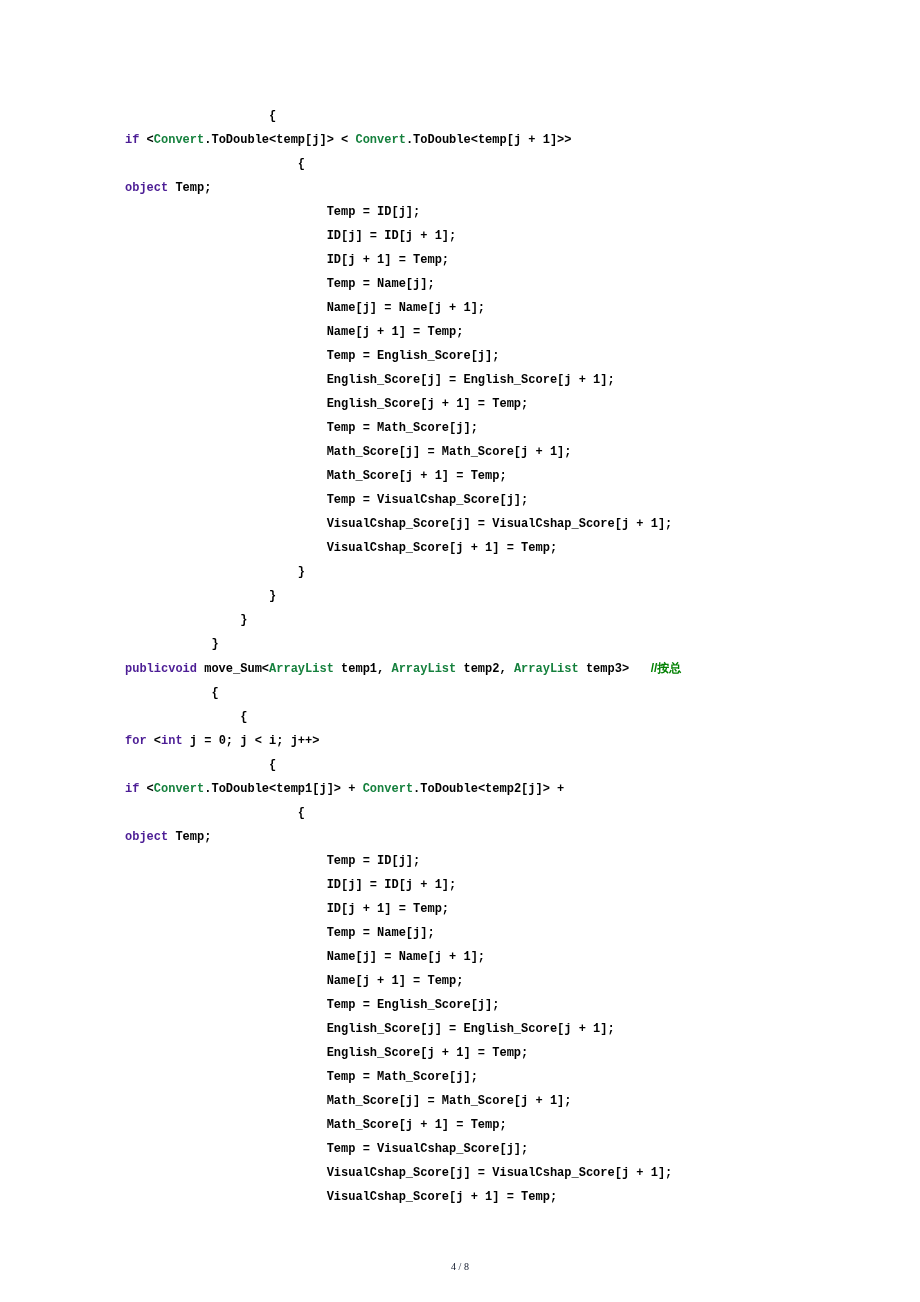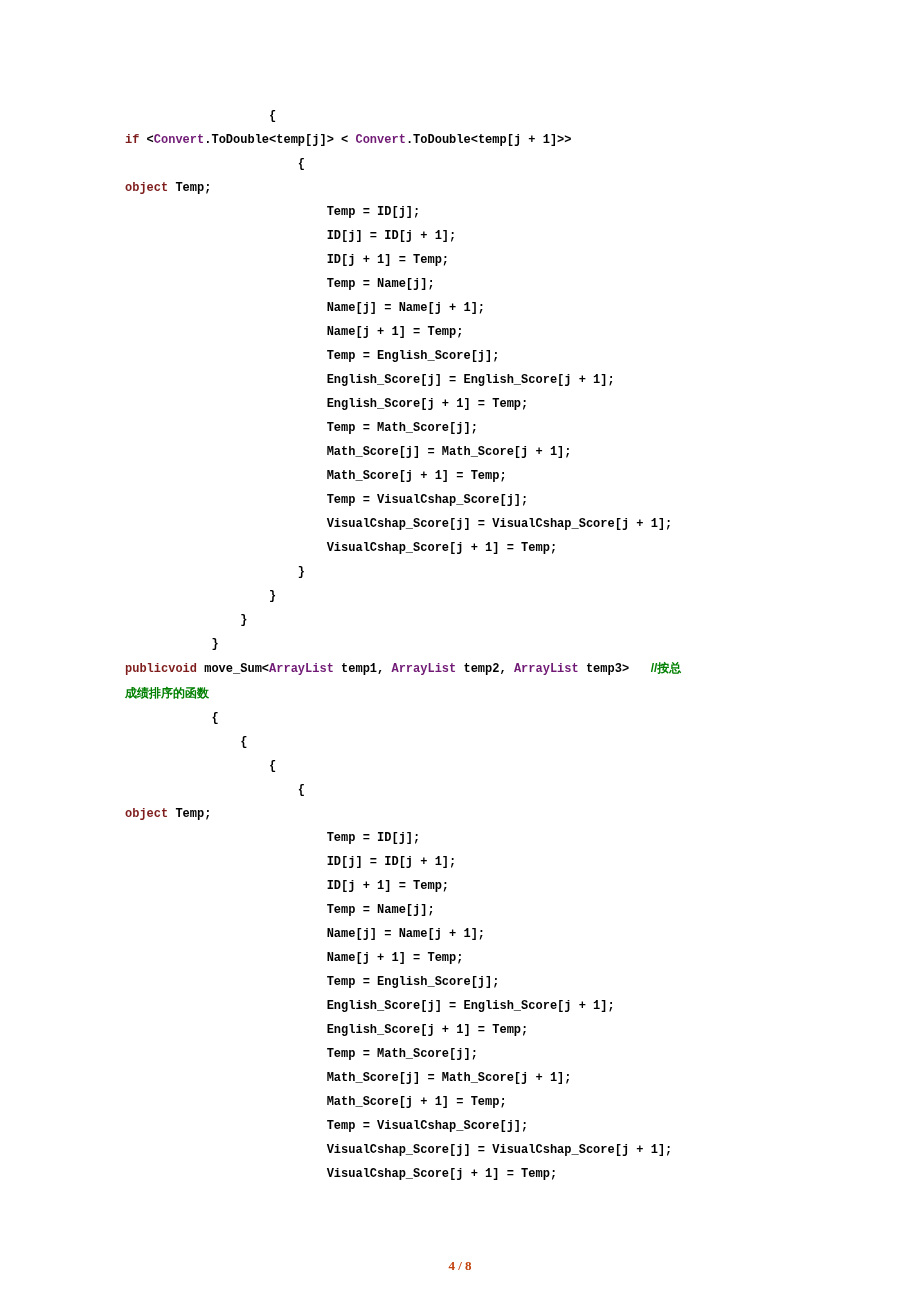--- a/index.html
+++ b/index.html
@@ -18,34 +18,34 @@
   padding: 110px 125px 40px 125px;
   position: relative;
 }
 pre {
   margin: 0;
   white-space: pre;
   font-family: inherit;
   font-weight: bold;
 }
 .line { display: block; }
-.kw { color: #7f1d1d; }
-.type { color: #701a75; }
+.kw { color: #4c1d95; }
+.type { color: #15803d; }
 .cmt { color: #008000; font-family: "SimSun","Microsoft YaHei",sans-serif; }
 .txt { color: #000; }
 .pagenum {
   position: absolute;
   bottom: 30px;
   width: 100%;
   left: 0;
   text-align: center;
   font-family: "Times New Roman", serif;
-  font-size: 13px;
-  font-weight: bold;
-  color: #c2410c;
+  font-size: 10px;
+  font-weight: normal;
+  color: #0f172a;
 }
 </style>
 </head>
 <body>
 
 <div class="page">
   <pre id="code-block"><span class="line"><span class="txt">                    </span><span class="txt">{</span></span>
 <span class="line"><span class="kw">if</span><span class="txt"> &lt;</span><span class="type">Convert</span><span class="txt">.ToDouble&lt;temp[j]&gt; &lt; </span><span class="type">Convert</span><span class="txt">.ToDouble&lt;temp[j + 1]&gt;&gt;</span></span>
 <span class="line"><span class="txt">                        </span><span class="txt">{</span></span>
 <span class="line"><span class="kw">object</span><span class="txt"> Temp;</span></span>
@@ -62,24 +62,25 @@
 <span class="line"><span class="txt">                            </span><span class="txt">Math_Score[j] = Math_Score[j + 1];</span></span>
 <span class="line"><span class="txt">                            </span><span class="txt">Math_Score[j + 1] = Temp;</span></span>
 <span class="line"><span class="txt">                            </span><span class="txt">Temp = VisualCshap_Score[j];</span></span>
 <span class="line"><span class="txt">                            </span><span class="txt">VisualCshap_Score[j] = VisualCshap_Score[j + 1];</span></span>
 <span class="line"><span class="txt">                            </span><span class="txt">VisualCshap_Score[j + 1] = Temp;</span></span>
 <span class="line"><span class="txt">                        </span><span class="txt">}</span></span>
 <span class="line"><span class="txt">                    </span><span class="txt">}</span></span>
 <span class="line"><span class="txt">                </span><span class="txt">}</span></span>
 <span class="line"><span class="txt">            </span><span class="txt">}</span></span>
 <span class="line"><span class="kw">publicvoid</span><span class="txt"> move_Sum&lt;</span><span class="type">ArrayList</span><span class="txt"> temp1, </span><span class="type">ArrayList</span><span class="txt"> temp2, </span><span class="type">ArrayList</span><span class="txt"> temp3&gt;   </span><span class="cmt">//按总</span></span>
-<span class="line"><span class="cmt">成绩排序的函数</span></span>
 <span class="line"><span class="txt">            </span><span class="txt">{</span></span>
 <span class="line"><span class="txt">                </span><span class="txt">{</span></span>
+<span class="line"><span class="kw">for</span><span class="txt"> &lt;</span><span class="kw">int</span><span class="txt"> j = 0; j &lt; i; j++&gt;</span></span>
 <span class="line"><span class="txt">                    </span><span class="txt">{</span></span>
+<span class="line"><span class="kw">if</span><span class="txt"> &lt;</span><span class="type">Convert</span><span class="txt">.ToDouble&lt;temp1[j]&gt; + </span><span class="type">Convert</span><span class="txt">.ToDouble&lt;temp2[j]&gt; + </span></span>
 <span class="line"><span class="txt">                        </span><span class="txt">{</span></span>
 <span class="line"><span class="kw">object</span><span class="txt"> Temp;</span></span>
 <span class="line"><span class="txt">                            </span><span class="txt">Temp = ID[j];</span></span>
 <span class="line"><span class="txt">                            </span><span class="txt">ID[j] = ID[j + 1];</span></span>
 <span class="line"><span class="txt">                            </span><span class="txt">ID[j + 1] = Temp;</span></span>
 <span class="line"><span class="txt">                            </span><span class="txt">Temp = Name[j];</span></span>
 <span class="line"><span class="txt">                            </span><span class="txt">Name[j] = Name[j + 1];</span></span>
 <span class="line"><span class="txt">                            </span><span class="txt">Name[j + 1] = Temp;</span></span>
 <span class="line"><span class="txt">                            </span><span class="txt">Temp = English_Score[j];</span></span>
 <span class="line"><span class="txt">                            </span><span class="txt">English_Score[j] = English_Score[j + 1];</span></span>

